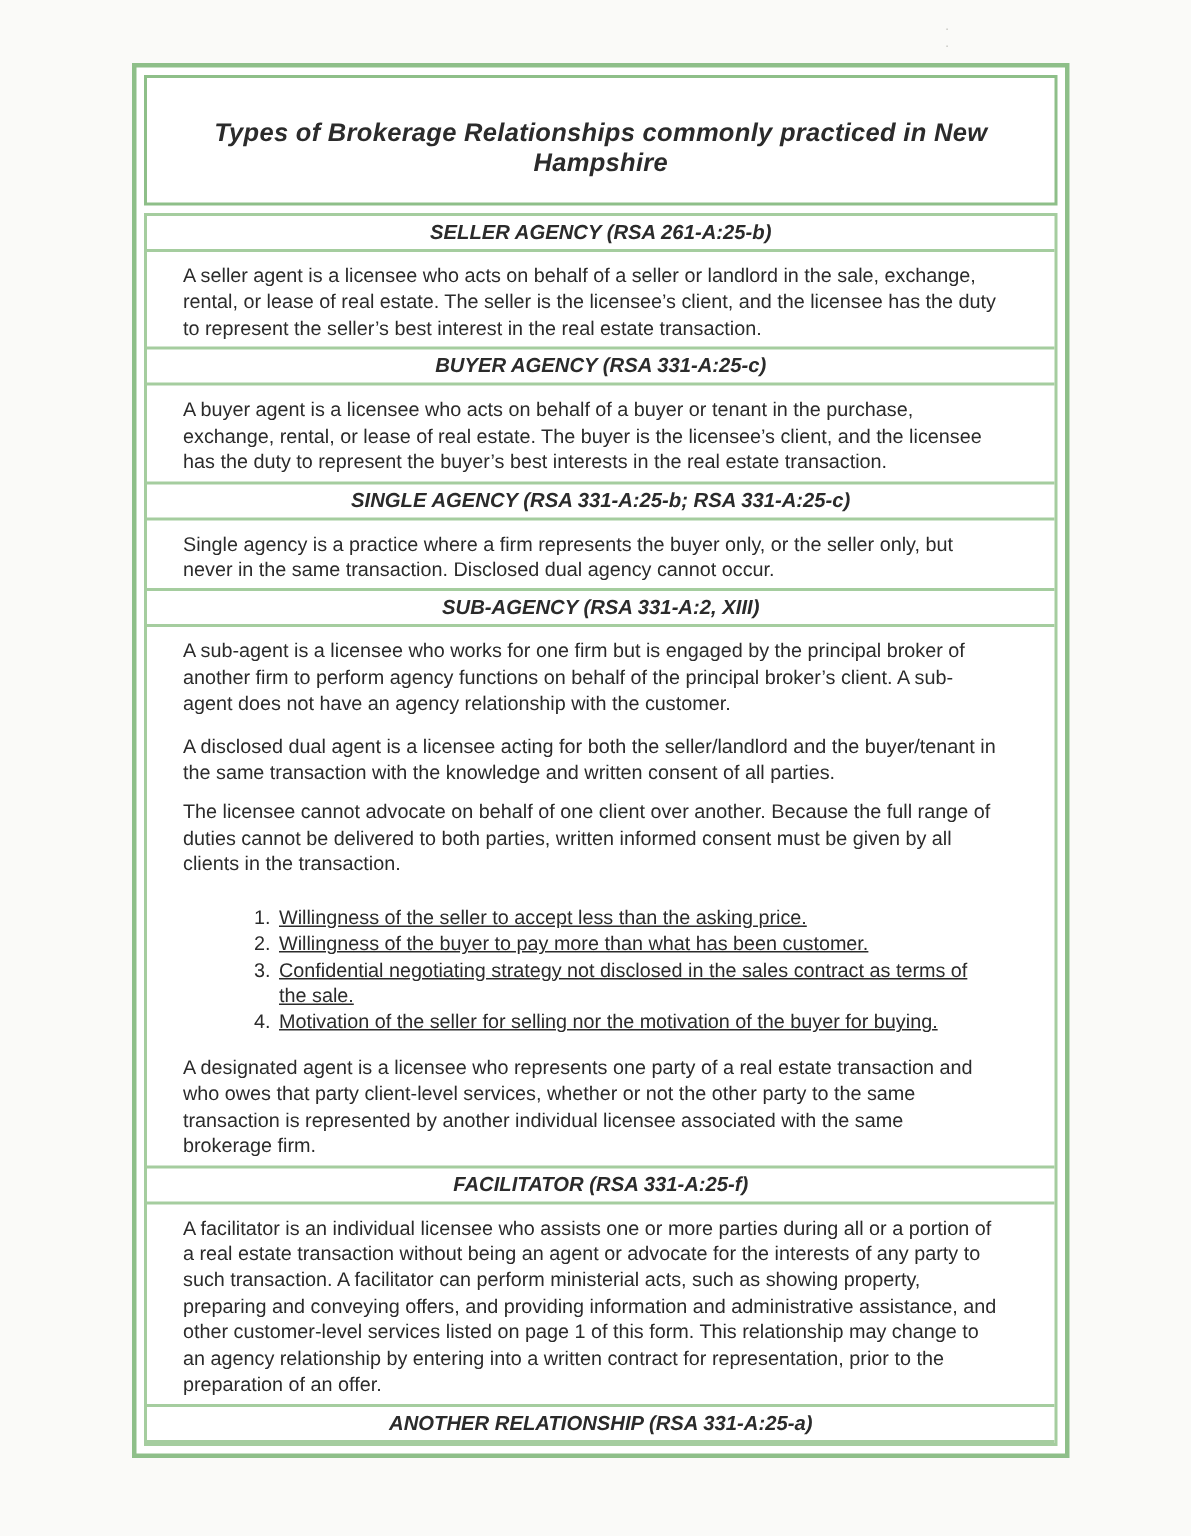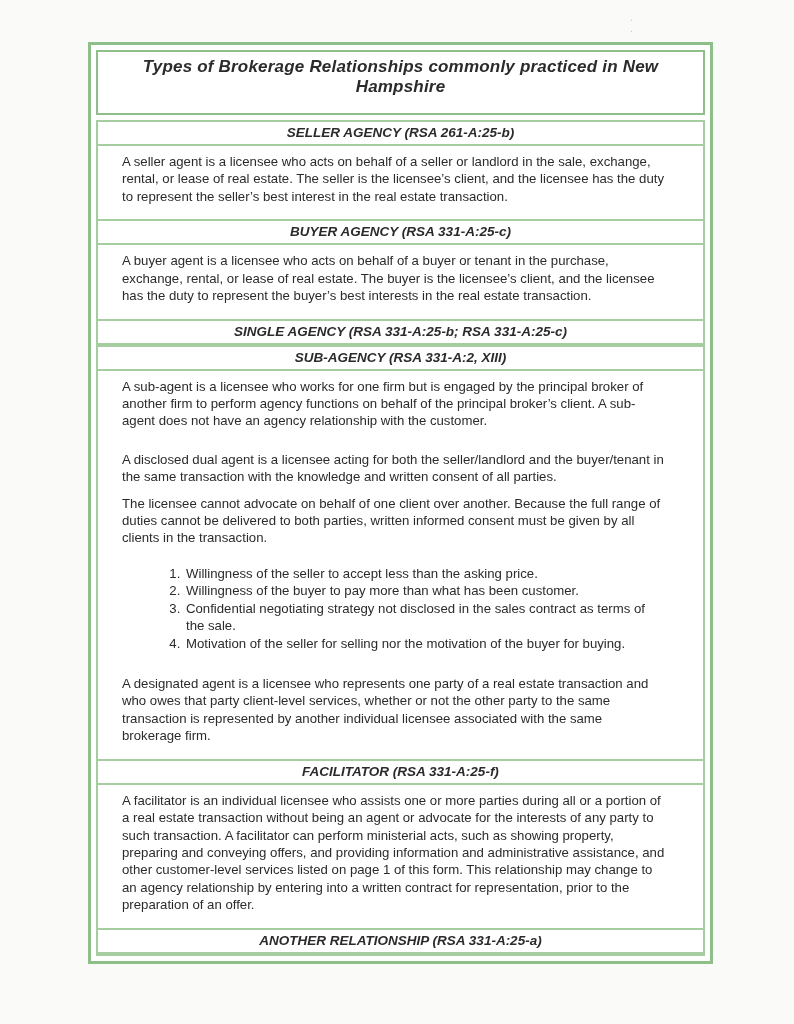--- a/index.html
+++ b/index.html
@@ -27,50 +27,51 @@
     padding:5px;
     background:var(--paper);
   }
   .title-box{
     border:2px solid var(--green);
     text-align:center;
     font-style:italic;
     font-weight:bold;
     font-size:17px;
     letter-spacing:.2px;
-    padding:5px 8px 16px 8px;
+    padding:27px 8px 16px 8px;
   }
   .sections-table{
     border:2px solid var(--green-soft);
     margin-top:5px;
     background:var(--paper);
   }
   .sec-heading{
     text-align:center;
     font-style:italic;
     font-weight:bold;
     font-size:13.5px;
     padding:3px 6px 4px 6px;
     border-bottom:2px solid var(--green-soft);
   }
   .sec-heading:not(:first-child){
     border-top:2px solid var(--green-soft);
   }
   .sec-body{
     font-size:13.2px;
     line-height:1.32;
-    padding:7px 38px 14px 24px;
+    padding:7px 38px 4px 24px;
   }
   .sec-body p{
     margin:0 0 9px 0;
   }
   .sec-body p:last-child{ margin-bottom:0; }
   .sec-body ol{
     margin:18px 0 2px 46px;
     padding:0 0 0 16px;
+    text-decoration:underline;
   }
   .sec-body ol li{
     margin:0;
     padding-left:2px;
   }
   
   .scan-noise{
     position:absolute; top:12px; left:630px;
     width:60px; height:14px;
     color:#c8c8c4; font-size:10px;
@@ -87,20 +88,23 @@
   <div class="sections-table">
       <div class="sec-heading">SELLER AGENCY (RSA 261-A:25-b)</div>
       <div class="sec-body">
         <p>A seller agent is a licensee who acts on behalf of a seller or landlord in the sale, exchange, rental, or lease of real estate. The seller is the licensee’s client, and the licensee has the duty to represent the seller’s best interest in the real estate transaction.</p>
       </div>
       <div class="sec-heading">BUYER AGENCY (RSA 331-A:25-c)</div>
       <div class="sec-body">
         <p>A buyer agent is a licensee who acts on behalf of a buyer or tenant in the purchase, exchange, rental, or lease of real estate. The buyer is the licensee’s client, and the licensee has the duty to represent the buyer’s best interests in the real estate transaction.</p>
       </div>
       <div class="sec-heading">SINGLE AGENCY (RSA 331-A:25-b; RSA 331-A:25-c)</div>
+      <div class="sec-body">
+        <p>Single agency is a practice where a firm represents the buyer only, or the seller only, but never in the same transaction. Disclosed dual agency cannot occur.</p>
+      </div>
       <div class="sec-heading">SUB-AGENCY (RSA 331-A:2, XIII)</div>
       <div class="sec-body">
         <p>A sub-agent is a licensee who works for one firm but is engaged by the principal broker of another firm to perform agency functions on behalf of the principal broker’s client. A sub-agent does not have an agency relationship with the customer.</p>
       </div>
       <div class="sec-body">
         <p>A disclosed dual agent is a licensee acting for both the seller/landlord and the buyer/tenant in the same transaction with the knowledge and written consent of all parties.</p>
         <p>The licensee cannot advocate on behalf of one client over another. Because the full range of duties cannot be delivered to both parties, written informed consent must be given by all clients in the transaction.</p>
         <ol>
           <li>Willingness of the seller to accept less than the asking price.</li>
           <li>Willingness of the buyer to pay more than what has been customer.</li>

